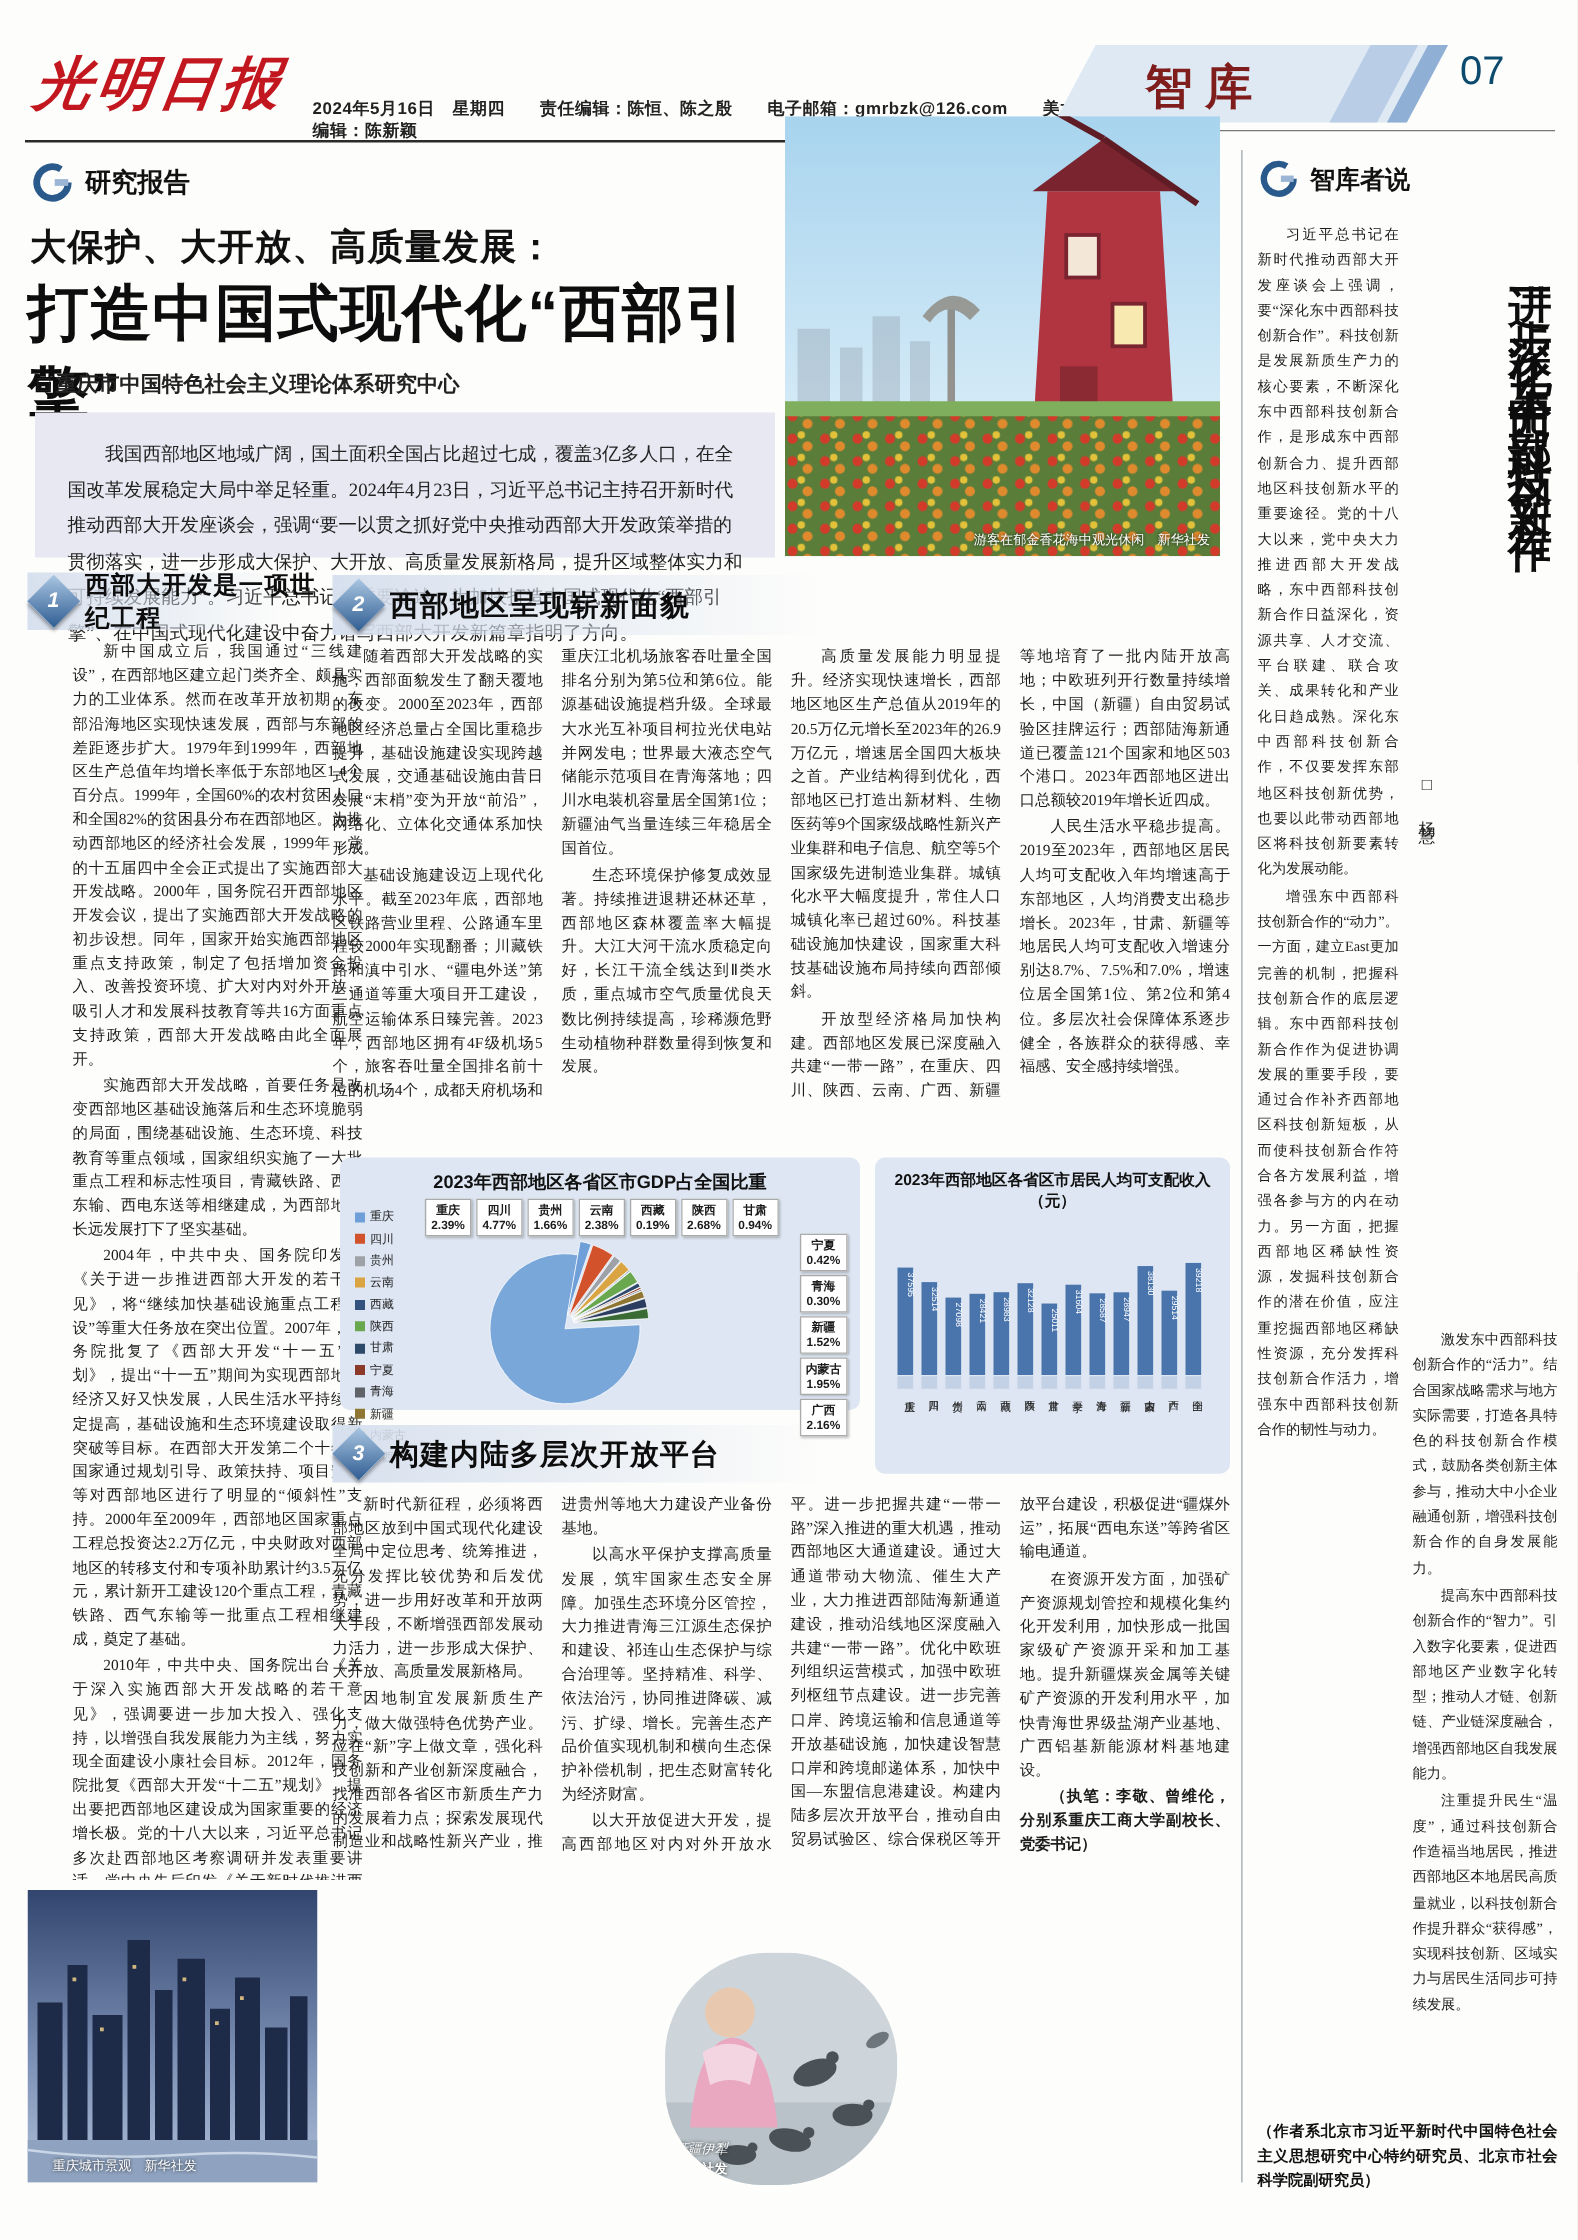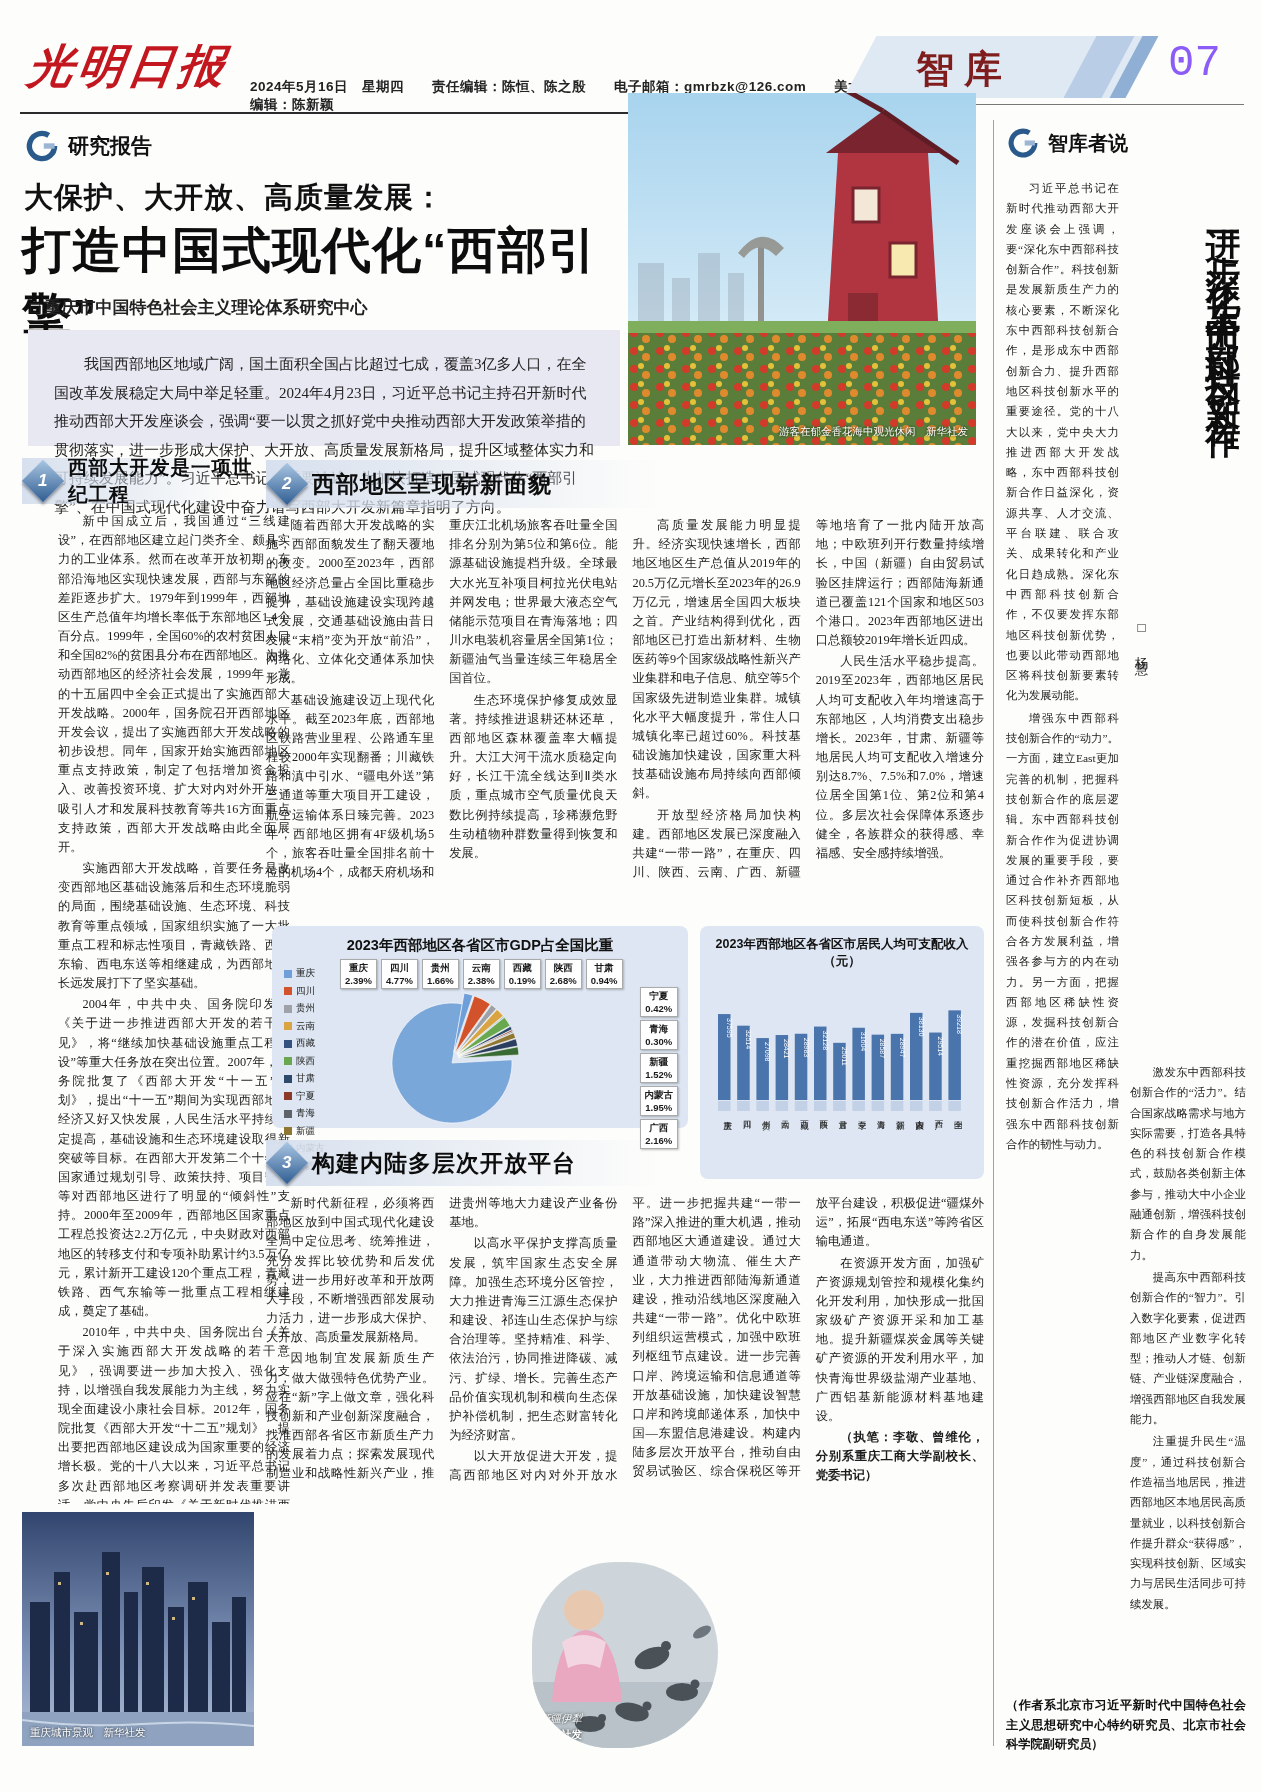--- a/index.html
+++ b/index.html
@@ -9,21 +9,21 @@
   
   .paper-logo{font-family:"DejaVu Serif",serif;font-weight:bold;font-style:italic;color:#c2171f;
               font-size:46px;letter-spacing:4px;transform:skewX(-8deg);}
   .dateline{font-family:"Liberation Sans",sans-serif;font-size:13.5px;font-weight:bold;color:#222;letter-spacing:.5px;}
   .rule-dark{background:#2b2b2b;}
   .rule-gray{background:#777;}
   .banner-shape{position:absolute;top:0;height:62px;background:#dfe9f4;transform:skewX(-28deg);}
   .banner-mid{background:#b9cde6;}
   .banner-dark{background:#8fb0d4;}
   .banner-text{font-family:"Liberation Sans",sans-serif;font-size:38px;font-weight:bold;color:#7f1d1d;letter-spacing:10px;}
-  .page-num{font-family:Liberation Mono, monospace;font-size:44px;color:#8b5cf6;}
+  .page-num{font-family:Liberation Sans, sans-serif;font-size:32px;color:#0c4a6e;}
   
   .badge{display:flex;align-items:center;gap:8px;}
   .badge-label{font-size:21px;font-weight:bold;color:#111;font-family:"Liberation Sans",sans-serif;}
   
   .kicker{font-size:29px;font-weight:bold;font-family:"Liberation Sans",sans-serif;color:#111;letter-spacing:1px;}
   .headline{font-size:49px;font-weight:900;font-family:"Liberation Sans",sans-serif;color:#0d0d0d;letter-spacing:1px;}
   .byline{font-size:17px;color:#222;}
   .intro-box{background:#e8e8f3;padding:20px 26px;box-sizing:border-box;}
   .intro-box p{margin:0;font-size:15px;line-height:1.9;text-indent:2em;color:#222;}
   
@@ -175,21 +175,21 @@
         <rect x="36" y="70" width="3" height="3"></rect>
           <rect x="84" y="60" width="3" height="3"></rect>
           <rect x="124" y="70" width="3" height="3"></rect>
         <rect x="170" y="85" width="3" height="3"></rect>
           <rect x="58" y="110" width="3" height="3"></rect>
           <rect x="150" y="105" width="3" height="3"></rect>
       </g>
       <rect x="0" y="200" width="232" height="34" fill="#8fa3c0"></rect>
       <path d="M0 208 q60 8 120 4 t112 2" stroke="#c9d6e6" stroke-width="2" fill="none"></path>
     </svg>
-    <div class="photo-caption" style="left:8px;bottom:6px;">重庆城市景观　新华社发</div>
+    <div class="photo-caption" style="left:20px;bottom:6px;">重庆城市景观　新华社发</div>
   </div>
 
   <div class="abs sec-head" style="left:266px;top:460px;width:430px;height:48px;">
     <div class="diamond">
         <span>2</span>
       </div>
     <div class="sec-title">西部地区呈现崭新面貌</div>
   </div>
   <div class="abs bodycol cols4" style="left:266px;top:516px;width:718px;height:402px;">
       <p>随着西部大开发战略的实施，西部面貌发生了翻天覆地的改变。2000至2023年，西部地区经济总量占全国比重稳步提升，基础设施建设实现跨越式发展，交通基础设施由昔日发展“末梢”变为开放“前沿”，网络化、立体化交通体系加快形成。</p>

